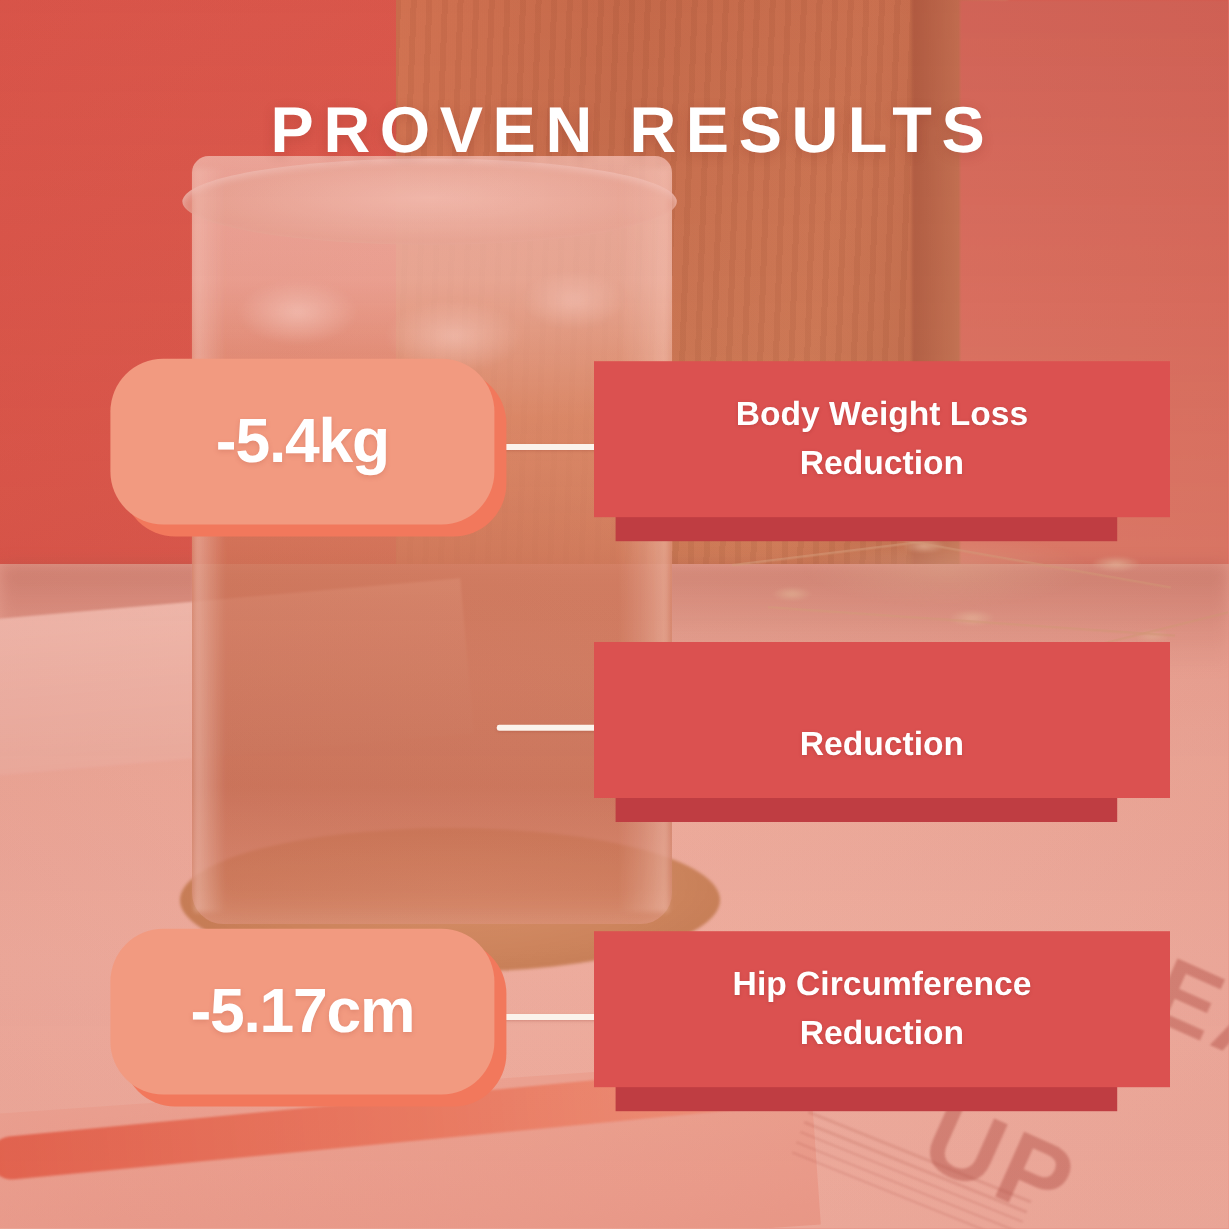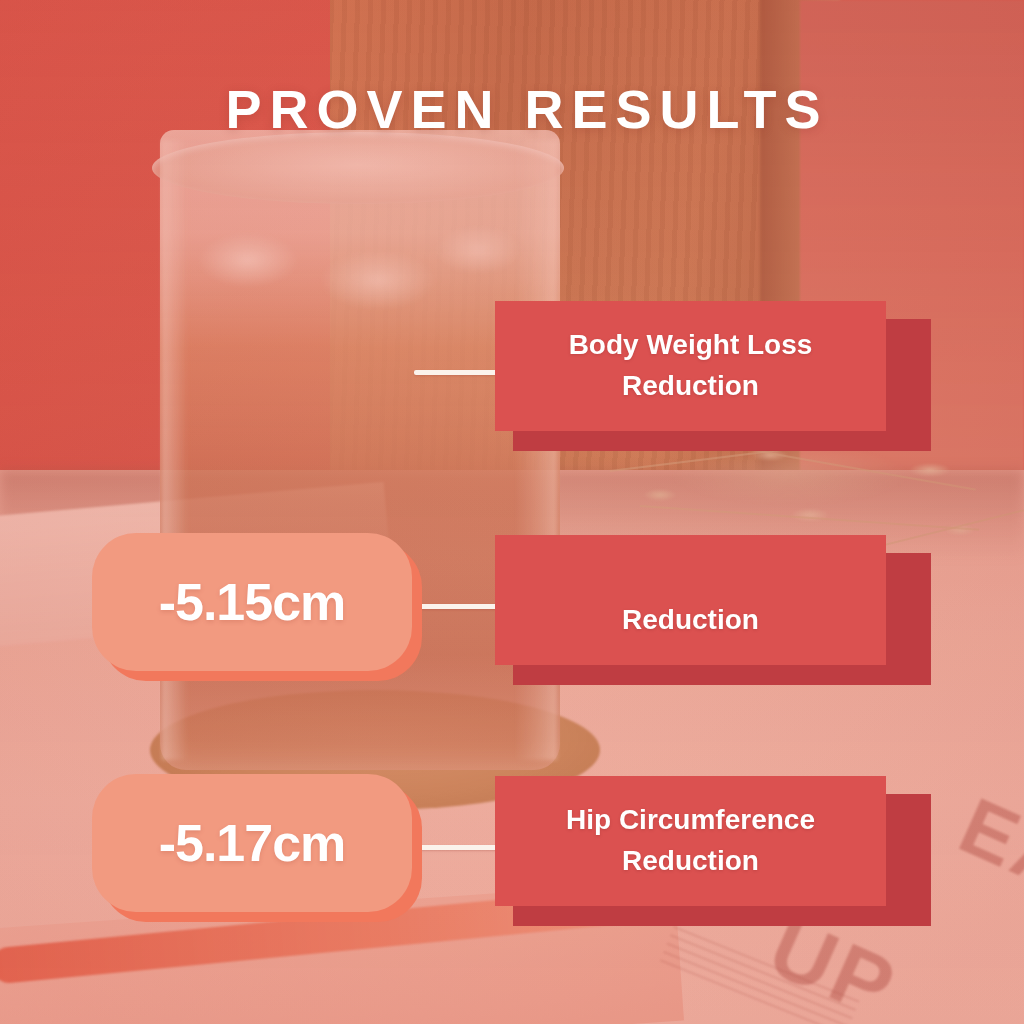--- a/index.html
+++ b/index.html
@@ -185,21 +185,21 @@
     text-shadow:0 2px 4px rgba(170,75,55,.22);
   }
 
   
   .box-wrap { position:absolute; left:495px; top:10px; width:440px; height:150px; }
   .box-shadow {
     position:absolute; left:18px; top:18px; width:418px; height:132px;
     background:#BF3D42;
   }
   .box {
-    position:absolute; left:0; top:0; width:391px; height:130px;
+    position:absolute; left:0; top:0; width:480px; height:130px;
     background:#DB5150;
     display:flex; align-items:center; justify-content:center; text-align:center;
   }
   .box-label {
     color:#FFFFFF; font-weight:700; font-size:28px; line-height:1.45;
     padding:0 14px;
     text-shadow:0 1px 3px rgba(120,35,35,.25);
   }
 </style>
 </head>
@@ -241,39 +241,39 @@
 </div>
 
 <div id="content">
 
   <h1 class="title">
     <span class="l2">PROVEN RESULTS</span>
   </h1>
 
   <div class="row row-1">
     <div class="connector"></div>
+    <div class="pill-wrap">
+      <div class="pill-shadow"></div>
+      <div class="pill">
+        <span class="pill-value">-5.4kg</span>
+      </div>
+    </div>
     <div class="box-wrap">
       <div class="box-shadow"></div>
       <div class="box">
         <span class="box-label">
           <span>Body Weight Loss</span><br>
           <span>Reduction</span>
         </span>
       </div>
     </div>
   </div>
 
   <div class="row row-2">
     <div class="connector"></div>
-    <div class="pill-wrap">
-      <div class="pill-shadow"></div>
-      <div class="pill">
-        <span class="pill-value">-5.15cm</span>
-      </div>
-    </div>
     <div class="box-wrap">
       <div class="box-shadow"></div>
       <div class="box">
         <span class="box-label">
           <br>
           <span>Reduction</span>
         </span>
       </div>
     </div>
   </div>

